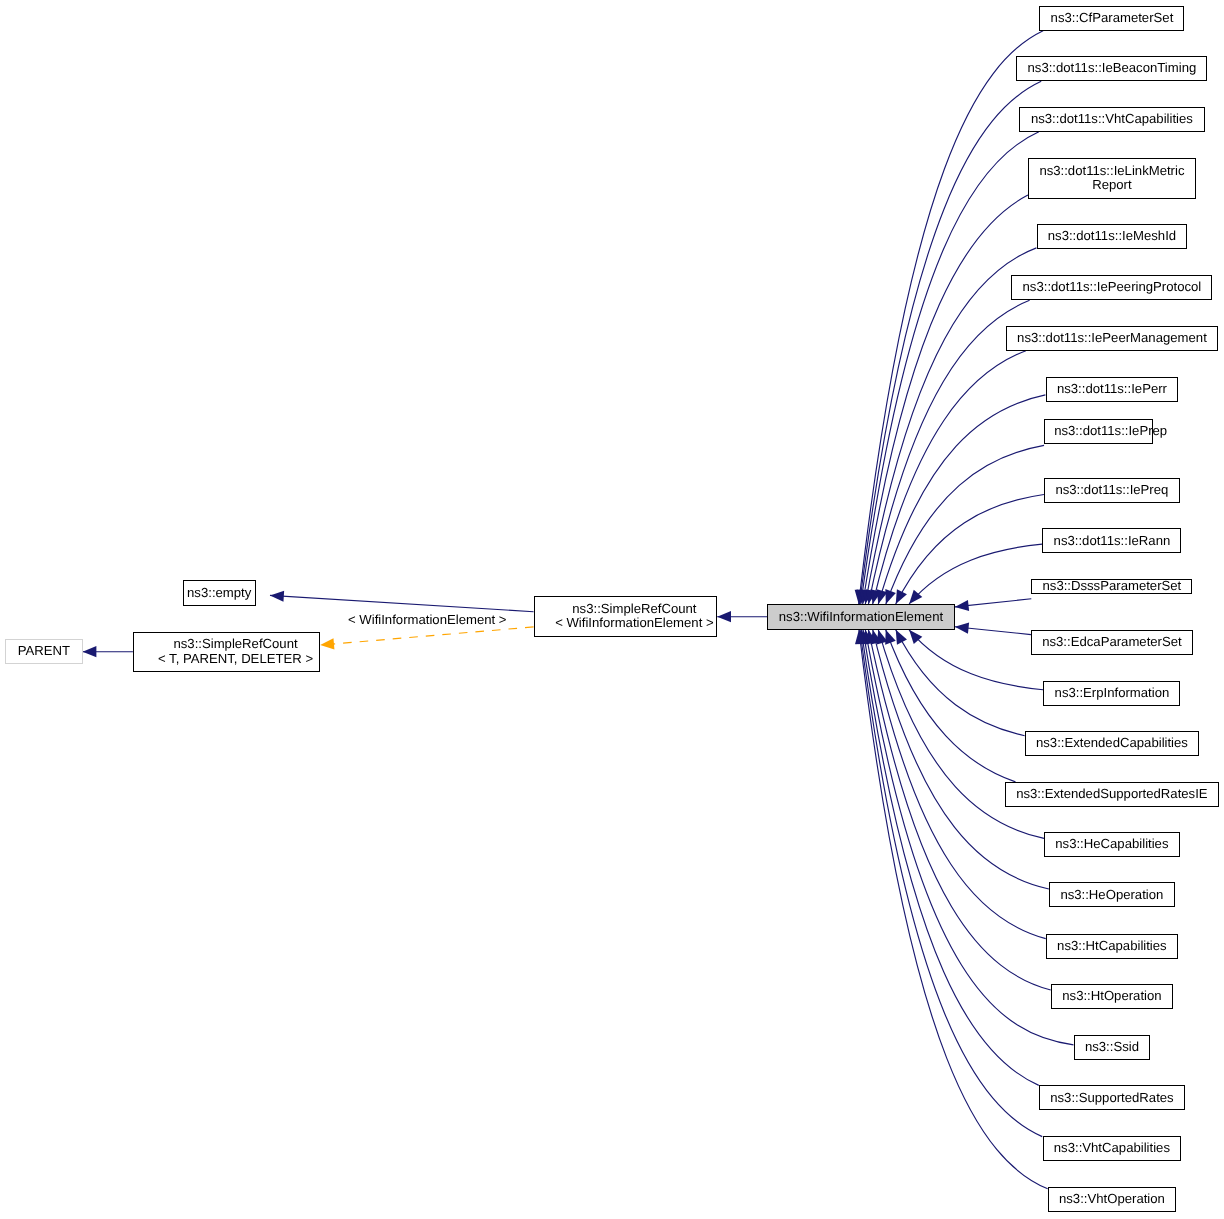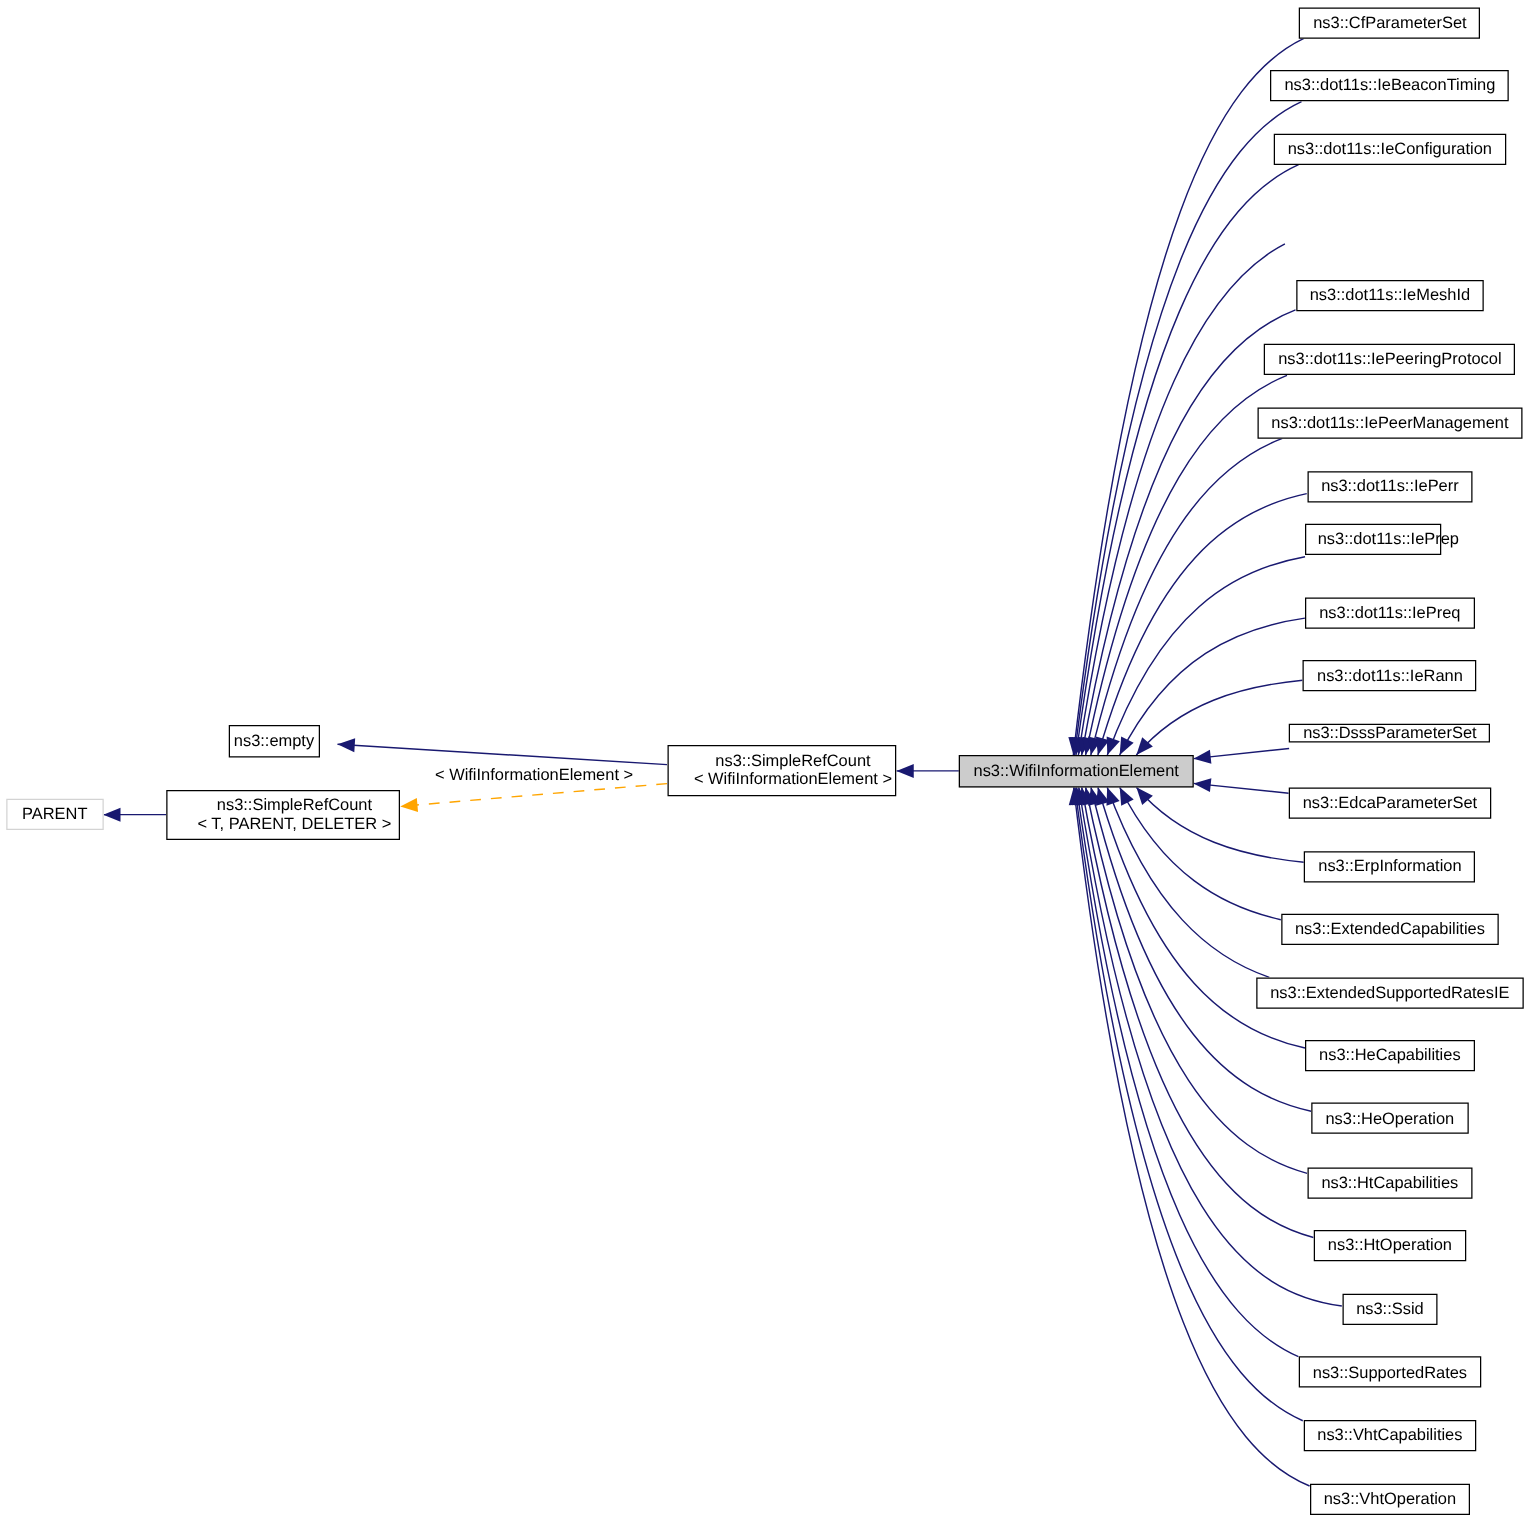--- a/index.html
+++ b/index.html
@@ -83,21 +83,22 @@
 
   <div class="node focus" style="left: 767.2px; top: 604px; width: 187.6px; height: 25.8px;"><span>ns3::WifiInformationElement</span></div>
 
   <div class="node plain tmpl" style="left: 533.6px; top: 596px; width: 183.6px; height: 40.6px;"><span>ns3::SimpleRefCount</span><span>&lt; WifiInformationElement &gt;</span></div>
   <div class="node plain" style="left: 182.7px; top: 580.2px; width: 73px; height: 25.7px;"><span>ns3::empty</span></div>
   <div class="node plain tmpl" style="left: 132.9px; top: 631.5px; width: 187.3px; height: 40.9px;"><span>ns3::SimpleRefCount</span><span>&lt; T, PARENT, DELETER &gt;</span></div>
   <div class="node faint" style="left: 5px; top: 638.9px; width: 77.6px; height: 25.2px;"><span>PARENT</span></div>
 
   <div class="node plain" style="left: 1039.4px; top: 5.5px; width: 145.1px; height: 25px;"><span>ns3::CfParameterSet</span></div>
   <div class="node plain" style="left: 1016.3px; top: 56.2px; width: 191.2px; height: 25px;"><span>ns3::dot11s::IeBeaconTiming</span></div>
-  <div class="node plain" style="left: 1019px; top: 106.5px; width: 185.8px; height: 25px;"><span>ns3::dot11s::IeConfiguration</span></div>
+  <div class="node plain" style="left: 1019px; top: 106.5px; width: 185.8px; height: 25px;"><span>ns3::dot11s::VhtCapabilities</span></div>
+  <div class="node plain" style="left: 1028.2px; top: 158.2px; width: 167.5px; height: 40.6px;"><span>ns3::dot11s::IeLinkMetric</span><span>Report</span></div>
   <div class="node plain" style="left: 1036.6px; top: 224.1px; width: 150.7px; height: 25px;"><span>ns3::dot11s::IeMeshId</span></div>
   <div class="node plain" style="left: 1011.4px; top: 275.1px; width: 201.1px; height: 25px;"><span>ns3::dot11s::IePeeringProtocol</span></div>
   <div class="node plain" style="left: 1005.9px; top: 325.5px; width: 212.1px; height: 25px;"><span>ns3::dot11s::IePeerManagement</span></div>
   <div class="node plain" style="left: 1045.7px; top: 376.5px; width: 132.5px; height: 25px;"><span>ns3::dot11s::IePerr</span></div>
   <div class="node plain" style="left: 1044.2px; top: 419px; width: 109px; height: 25px; padding-left: 24px;"><span>ns3::dot11s::IePrep</span></div>
   <div class="node plain" style="left: 1044.2px; top: 477.6px; width: 135.4px; height: 25px;"><span>ns3::dot11s::IePreq</span></div>
   <div class="node plain" style="left: 1042.4px; top: 528.3px; width: 139.1px; height: 25px;"><span>ns3::dot11s::IeRann</span></div>
   <div class="node plain" style="left: 1031.3px; top: 578.8px; width: 161.2px; height: 15px;"><span>ns3::DsssParameterSet</span></div>
   <div class="node plain" style="left: 1031px; top: 629.6px; width: 161.9px; height: 25px;"><span>ns3::EdcaParameterSet</span></div>
   <div class="node plain" style="left: 1043.4px; top: 680.5px; width: 137.1px; height: 25px;"><span>ns3::ErpInformation</span></div>

